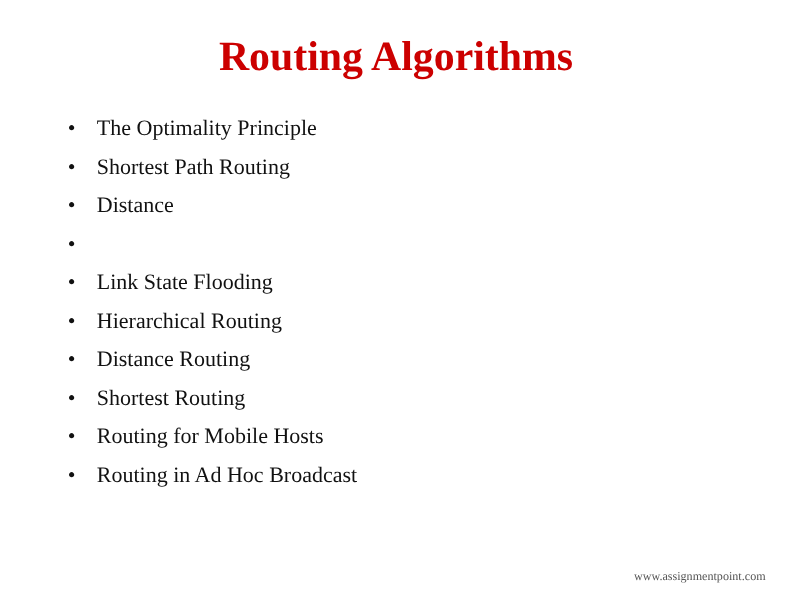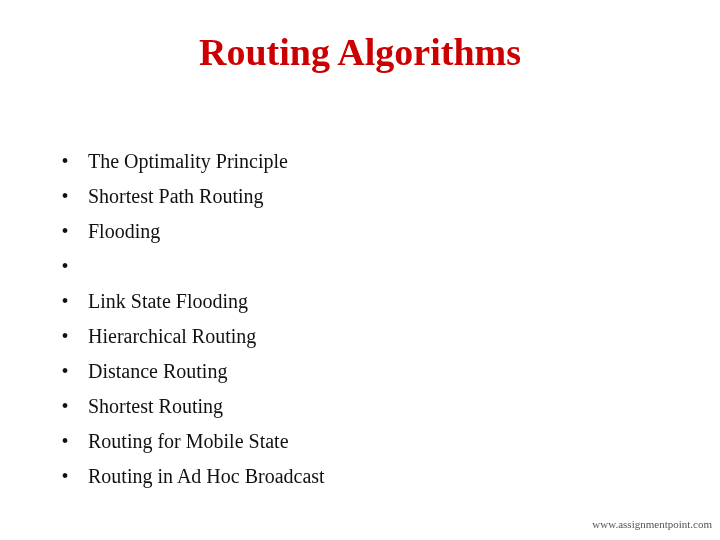--- a/index.html
+++ b/index.html
@@ -17,21 +17,20 @@
     }
 
     .slide {
       width: 720px;
       height: 540px;
       background: #ffffff;
       padding: 30px 60px 30px 60px;
       display: flex;
       flex-direction: column;
       position: relative;
-      gap: 44px;
     }
 
     .title {
       text-align: center;
       font-size: 38px;
       font-weight: bold;
       color: #cc0000;
       margin-bottom: 28px;
       font-family: Georgia, 'Times New Roman', serif;
     }
@@ -61,21 +60,21 @@
     }
 
     .bullet-text {
       font-size: 20px;
       color: #111111;
     }
 
     .footer {
       position: absolute;
       bottom: 10px;
-      right: 8px;
+      right: 24px;
       font-size: 11px;
       color: #555555;
     }
   </style>
 </head>
 <body>
 
 <div class="slide">
   <h1 class="title">Routing Algorithms</h1>
 
@@ -83,21 +82,21 @@
       <li class="bullet-item">
         <span class="bullet-dot">•</span>
         <span class="bullet-text">The Optimality Principle</span>
       </li>
       <li class="bullet-item">
         <span class="bullet-dot">•</span>
         <span class="bullet-text">Shortest Path Routing</span>
       </li>
       <li class="bullet-item">
         <span class="bullet-dot">•</span>
-        <span class="bullet-text">Flooding</span>
+        <span class="bullet-text">Distance</span>
       </li>
       <li class="bullet-item">
         <span class="bullet-dot">•</span>
       </li>
       <li class="bullet-item">
         <span class="bullet-dot">•</span>
         <span class="bullet-text">Link State Flooding</span>
       </li>
       <li class="bullet-item">
         <span class="bullet-dot">•</span>
@@ -106,21 +105,21 @@
       <li class="bullet-item">
         <span class="bullet-dot">•</span>
         <span class="bullet-text">Distance Routing</span>
       </li>
       <li class="bullet-item">
         <span class="bullet-dot">•</span>
         <span class="bullet-text">Shortest Routing</span>
       </li>
       <li class="bullet-item">
         <span class="bullet-dot">•</span>
-        <span class="bullet-text">Routing for Mobile State</span>
+        <span class="bullet-text">Routing for Mobile Hosts</span>
       </li>
       <li class="bullet-item">
         <span class="bullet-dot">•</span>
         <span class="bullet-text">Routing in Ad Hoc Broadcast</span>
       </li>
     </ul>
 
   <div class="footer">www.assignmentpoint.com</div>
 </div>
 

